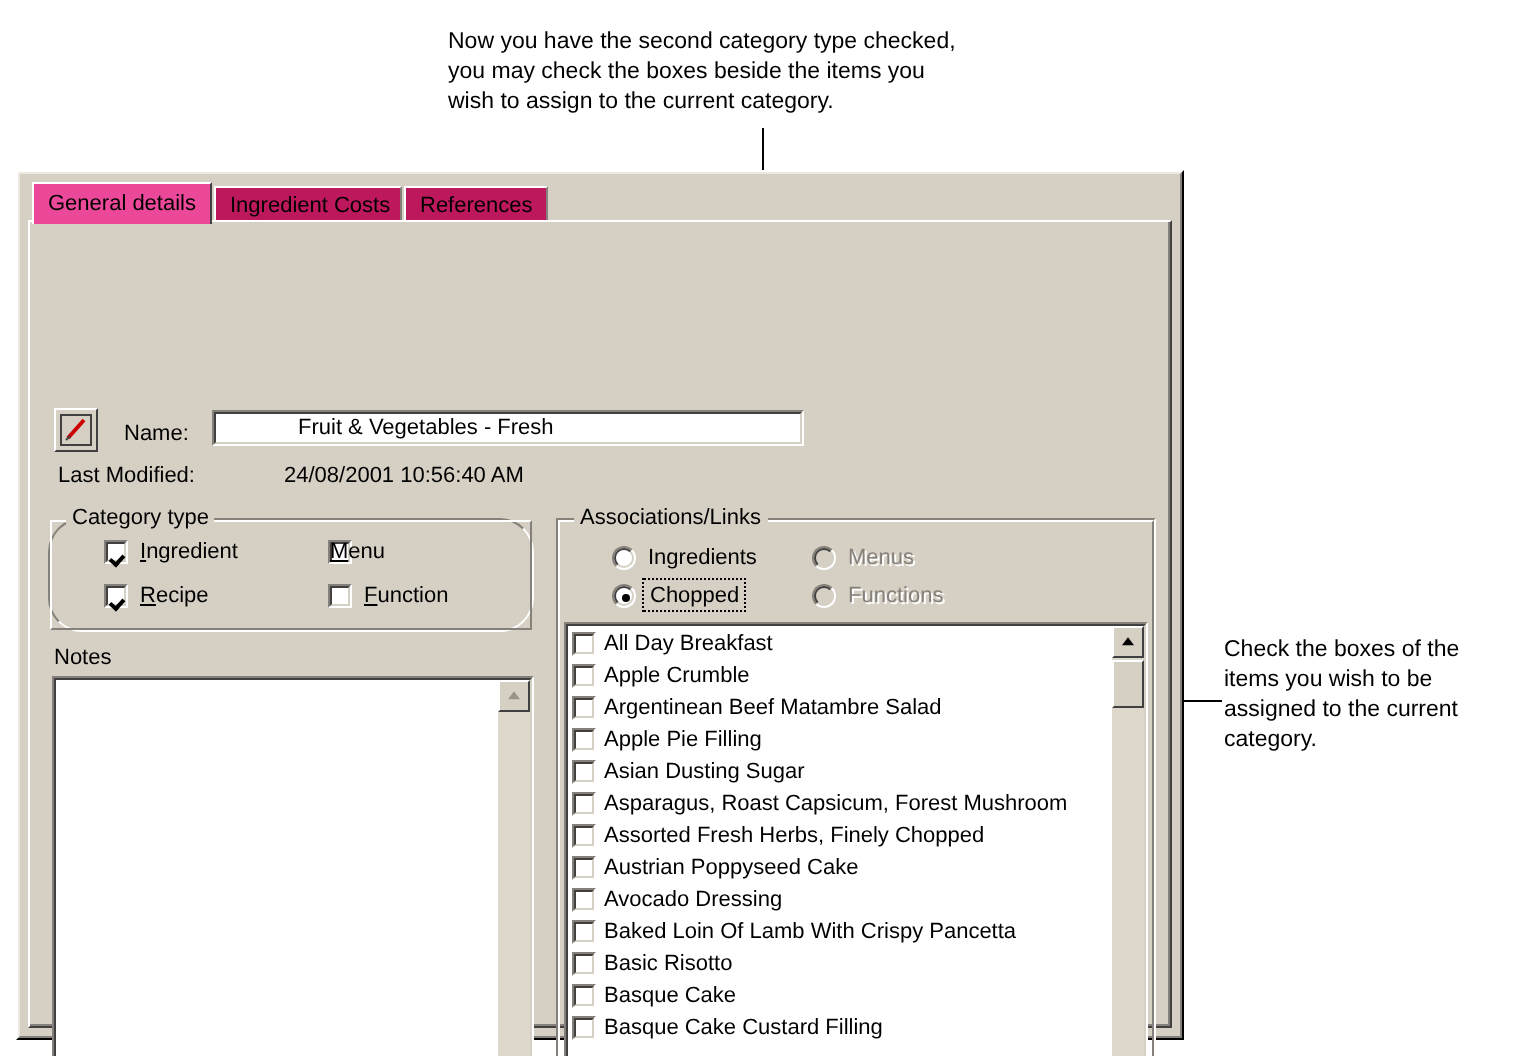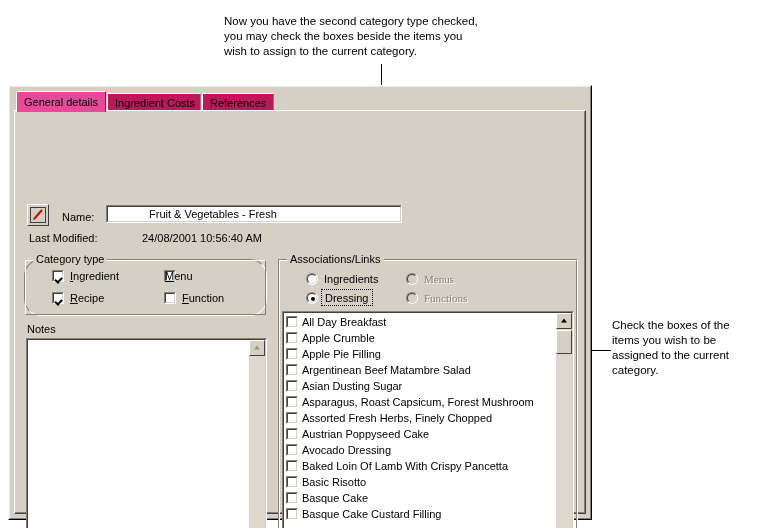--- a/index.html
+++ b/index.html
@@ -154,21 +154,21 @@
     border-radius:50%;border-top:1px solid #404040;border-left:1px solid #404040;
     border-right:1px solid #d6d0c4;border-bottom:1px solid #d6d0c4;
     box-sizing:border-box;
   }
   .radio.on::after{
     content:"";position:absolute;left:4px;top:4px;width:4px;height:4px;
     border-radius:50%;background:#000;
   }
   .radio.disabled{background:#d6d0c4;}
   .radio.disabled::after{background:#85817a;}
-  .disabled-text{color:#85817a;text-shadow:1px 1px 0 #ffffff;font-family:Liberation Serif, serif;}
+  .disabled-text{color:#85817a;text-shadow:1px 1px 0 #ffffff;}
 
   .focus-rect{
     position:absolute;outline:1px dotted #000;
   }
 
   
   .listbox{
     position:absolute;
     border-top:1px solid #85817a;border-left:1px solid #85817a;
     border-right:1px solid #ffffff;border-bottom:1px solid #ffffff;
@@ -315,40 +315,40 @@
   </div>
 
   <div class="radio" style="left:296px;top:186px;"></div>
   <div class="lbl" style="left:314px;top:186px;">Ingredients</div>
 
   <div class="radio disabled" style="left:396px;top:186px;"></div>
   <div class="lbl disabled-text" style="left:414px;top:186px;">Menus</div>
 
   <div class="radio on" style="left:296px;top:205px;"></div>
   <div class="focus-rect" style="left:312px;top:203px;width:50px;height:15px;"></div>
-  <div class="lbl" style="left:315px;top:205px;">Dressing</div>
+  <div class="lbl" style="left:315px;top:205px;">Chopped</div>
 
   <div class="radio disabled" style="left:396px;top:205px;"></div>
   <div class="lbl disabled-text" style="left:414px;top:205px;">Functions</div>
 
   <div class="listbox" style="left:272px;top:224px;width:292px;height:274px;">
     <div class="listbox-in">
       <div id="list-items" style="position:absolute;left:0;top:1px;right:17px;">
             <div class="list-item"><div class="cb">
                 <div class="cb-in"></div>
               </div><span>All Day Breakfast</span></div>
             <div class="list-item"><div class="cb">
                 <div class="cb-in"></div>
               </div><span>Apple Crumble</span></div>
             <div class="list-item"><div class="cb">
                 <div class="cb-in"></div>
+              </div><span>Argentinean Beef Matambre Salad</span></div>
+            <div class="list-item"><div class="cb">
+                <div class="cb-in"></div>
               </div><span>Apple Pie Filling</span></div>
-            <div class="list-item"><div class="cb">
-                <div class="cb-in"></div>
-              </div><span>Argentinean Beef Matambre Salad</span></div>
             <div class="list-item"><div class="cb">
                 <div class="cb-in"></div>
               </div><span>Asian Dusting Sugar</span></div>
             <div class="list-item"><div class="cb">
                 <div class="cb-in"></div>
               </div><span>Asparagus, Roast Capsicum, Forest Mushroom</span></div>
             <div class="list-item"><div class="cb">
                 <div class="cb-in"></div>
               </div><span>Assorted Fresh Herbs, Finely Chopped</span></div>
             <div class="list-item"><div class="cb">

